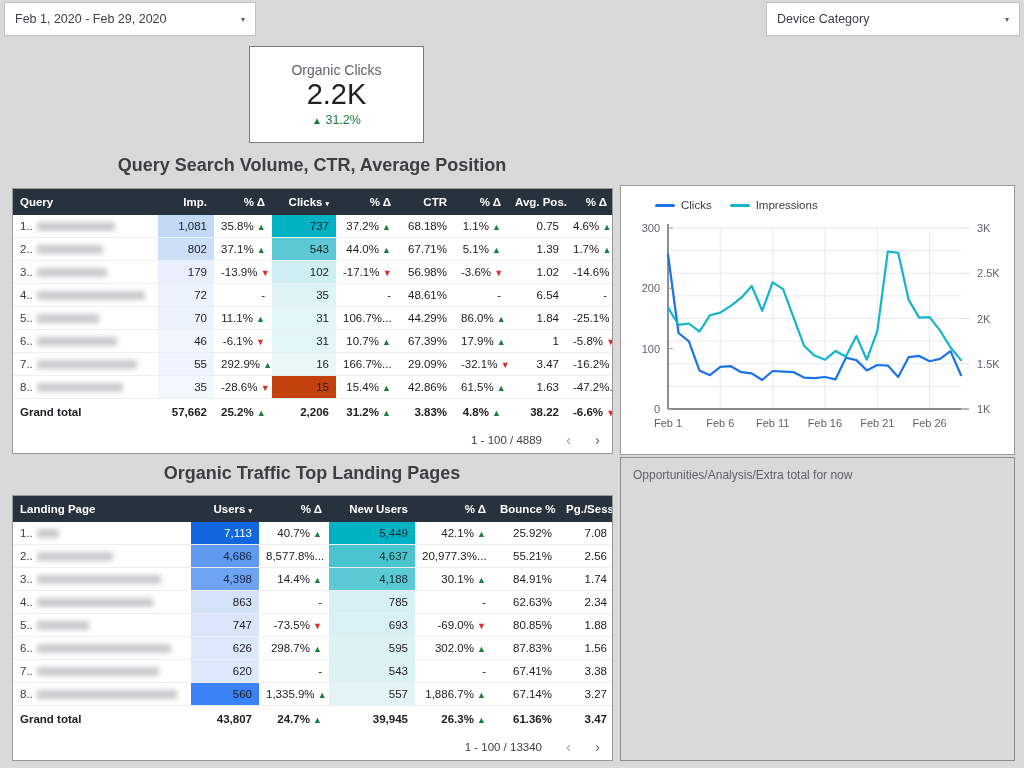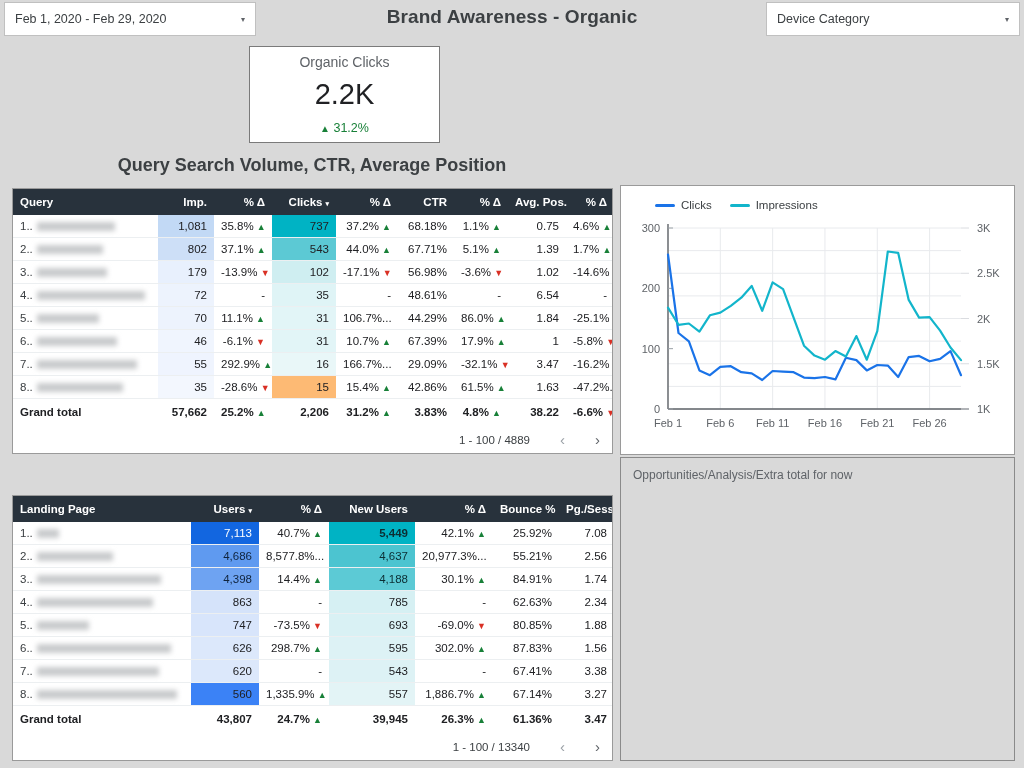--- a/index.html
+++ b/index.html
@@ -26,21 +26,21 @@
     text-align: center; font-size: 19px; font-weight: bold; color: #3c4043;
     letter-spacing: .1px;
   }
 
   
   .score {
     position: absolute; background: #fff; border: 1px solid #7a7a7a;
     display: flex; flex-direction: column; align-items: center;
     justify-content: center;
   }
-  #score-clicks { left: 249px; top: 46px; width: 191px; height: 97px; gap: 8px; }
+  #score-clicks { left: 249px; top: 46px; width: 175px; height: 97px; }
   #score-ctr    { left: 598px; top: 46px; width: 175px; height: 93px; }
   .score .lbl { font-size: 14px; color: #5f6368; margin-bottom: 1px; }
   .score .val { font-size: 29px; color: #202124; line-height: 1.1; font-weight: 400; }
   .score .dlt { font-size: 12.5px; color: #188038; margin-top: 3px; }
   .score .dlt .ar { font-size: 10px; }
 
   
   .sec-title {
     position: absolute; font-size: 18px; font-weight: bold; color: #3c4043;
     text-align: center;
@@ -77,21 +77,21 @@
     display: inline-block; vertical-align: middle; height: 9px;
     background: #c9cbcd; border-radius: 1px; filter: blur(2.6px);
     margin-left: 4px;
   }
   .up   { color: #188038; font-size: 9px; }
   .down { color: #d93025; font-size: 9px; }
   .sortcar { font-size: 7px; margin-left: 3px; }
 
   .pager {
     display: flex; align-items: center; justify-content: flex-end;
-    gap: 30px; padding: 6px 12px 5px 0; font-size: 11.5px; color: #3c4043;
+    gap: 24px; padding: 6px 12px 5px 0; font-size: 11.5px; color: #3c4043;
   }
   .pager .arw { color: #5f6368; font-size: 15px; cursor: pointer; }
   .pager .arw.dis { color: #9aa0a6; }
 
   
   #panel-chart {
     position: absolute; left: 620px; top: 185px; width: 395px; height: 270px;
     background: #fff; border: 1px solid #9a9a9a;
   }
   .legend {
@@ -114,38 +114,38 @@
 </head>
 <body>
 
 <div class="page">
 
   <div class="ctl" id="date-ctl">
     <span>Feb 1, 2020 - Feb 29, 2020</span>
     <span class="caret">▾</span>
   </div>
 
-  <div class="dash-title">Brand Awareness - Organic</div>
 
   <div class="ctl" id="dev-ctl">
     <span>Device Category</span>
     <span class="caret">▾</span>
   </div>
 
   <div class="score" id="score-clicks">
     <div class="lbl">Organic Clicks</div>
     <div class="val">2.2K</div>
     <div class="dlt">
       <span class="ar">▲</span>
       <span>31.2%</span>
     </div>
   </div>
 
 
   <div class="sec-title" id="t-query">Query Search Volume, CTR, Average Position</div>
+  <div class="sec-title" id="t-landing">Organic Traffic Top Landing Pages</div>
 
   <div class="panel" id="panel-query">
     <table class="gt" id="query-table">
       <colgroup>
         <col style="width:145px">
           <col style="width:56px">
           <col style="width:58px">
         <col style="width:64px">
           <col style="width:62px">
           <col style="width:56px">
@@ -241,21 +241,21 @@
             <td class="" style="">166.7%...</td>
             <td class="" style="">29.09%</td>
             <td class="" style="">-32.1% <span class="down">▼</span></td>
             <td class="" style="">3.47</td>
             <td class="" style="">-16.2% <span class="down">▼</span></td>
           </tr>
           <tr>
             <td class="l" style=""><span class="idx">8..</span><span class="blur" style="width:86px"></span></td>
             <td class="" style="background:#f3f7fe;">35</td>
             <td class="" style="">-28.6% <span class="down">▼</span></td>
-            <td class="" style="background:#fdba74;">15</td>
+            <td class="" style="background:#c2410c;">15</td>
             <td class="" style="">15.4% <span class="up">▲</span></td>
             <td class="" style="">42.86%</td>
             <td class="" style="">61.5% <span class="up">▲</span></td>
             <td class="" style="">1.63</td>
             <td class="" style="">-47.2%...</td>
           </tr>
           <tr class="total">
             <td class="l" style="">Grand total</td>
             <td class="" style="">57,662</td>
             <td class="" style="">25.2% <span class="up">▲</span></td>
@@ -353,21 +353,21 @@
             <th class="">% Δ</th>
             <th class="">Bounce %</th>
             <th class="">Pg./Session</th>
           </tr>
         </thead>
       <tbody id="l-body">
           <tr>
             <td class="l" style=""><span class="idx">1..</span><span class="blur" style="width:22px"></span></td>
             <td class="" style="background:#1266e0;color:#ffffff;">7,113</td>
             <td class="" style="">40.7% <span class="up">▲</span></td>
-            <td class="" style="background:#00b3c4;color:#0c2e33;font-weight:bold;">5,449</td>
+            <td class="" style="background:#00b3c4;color:#0c2e33;">5,449</td>
             <td class="" style="">42.1% <span class="up">▲</span></td>
             <td class="" style="">25.92%</td>
             <td class="" style="">7.08</td>
           </tr>
           <tr>
             <td class="l" style=""><span class="idx">2..</span><span class="blur" style="width:76px"></span></td>
             <td class="" style="background:#5f9af0;color:#10243d;">4,686</td>
             <td class="" style="">8,577.8%...</td>
             <td class="" style="background:#4cc4d0;color:#0c2e33;">4,637</td>
             <td class="" style="">20,977.3%...</td>

